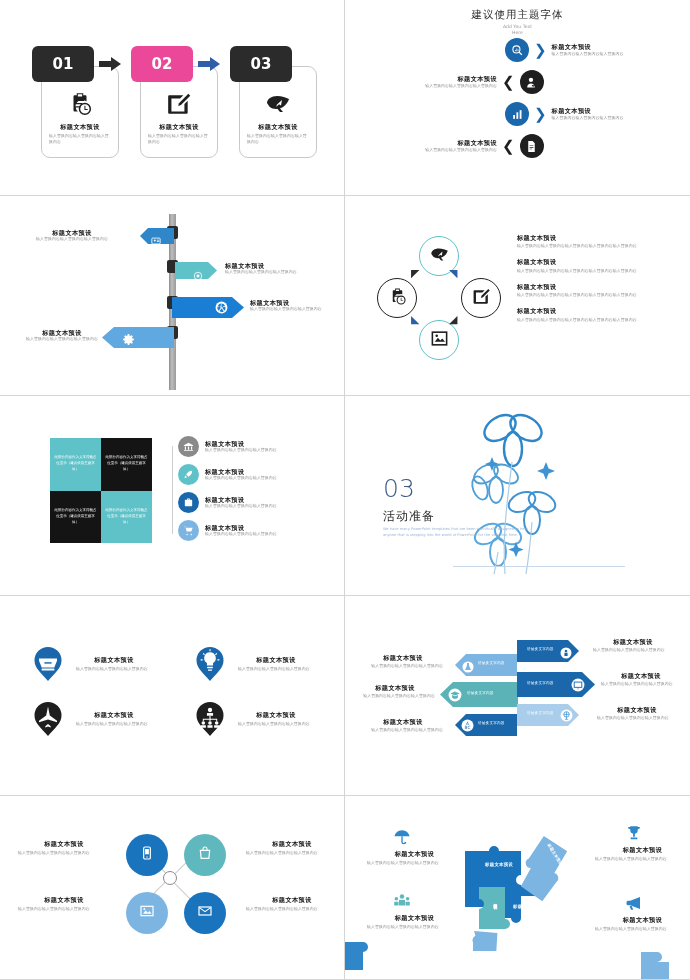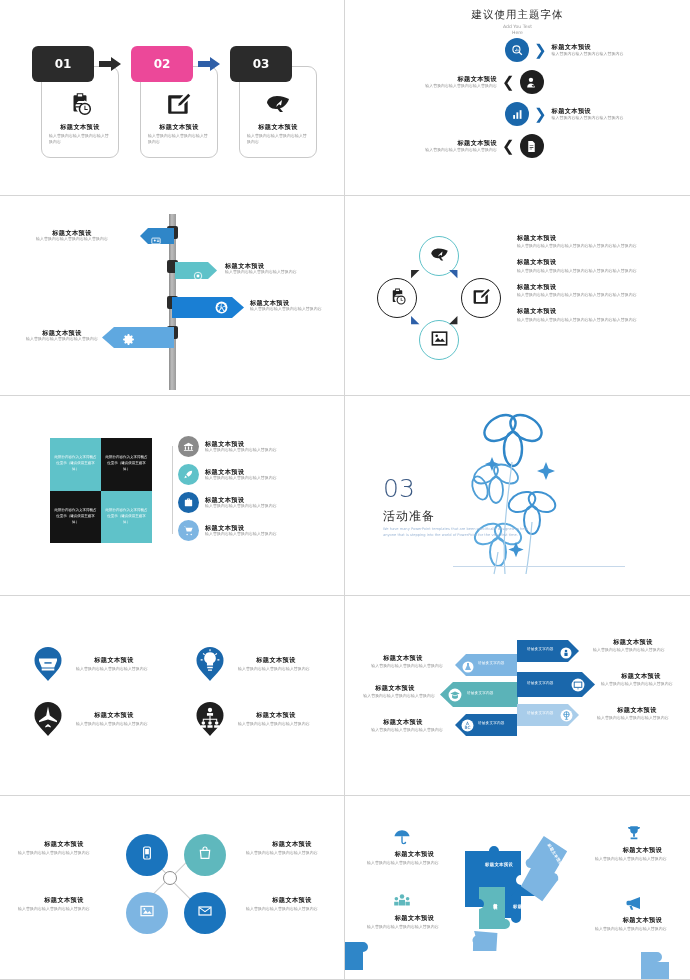--- a/index.html
+++ b/index.html
@@ -41,21 +41,21 @@
   .s1 .card {
     position: absolute; width: 78px; height: 92px;
     border: 1px solid #c9c9c9; border-radius: 9px; background: #fff;
     top: 66px;
   }
   .s1 .card.c1 { left: 41px; }
   .s1 .card.c2 { left: 140px; }
   .s1 .card.c3 { left: 239px; }
   .s1 .numbox {
     position: absolute; width: 62px; height: 36px; top: 46px;
-    border-radius: 6px; color: #fff; font-size: 12px; font-weight: bold;
+    border-radius: 6px; color: #fff; font-size: 15px; font-weight: bold;
     display: flex; align-items: center; justify-content: center;
     font-family: "DejaVu Sans", sans-serif;
   }
   .s1 .numbox.n1 { left: 32px; background: #2b2b2b; }
   .s1 .numbox.n2 { left: 131px; background: #ec4899; }
   .s1 .numbox.n3 { left: 230px; background: #2b2b2b; }
   .s1 .arw {
     position: absolute; top: 56px; width: 22px; height: 14px;
   }
   .s1 .arw.a1 { left: 99px; }

